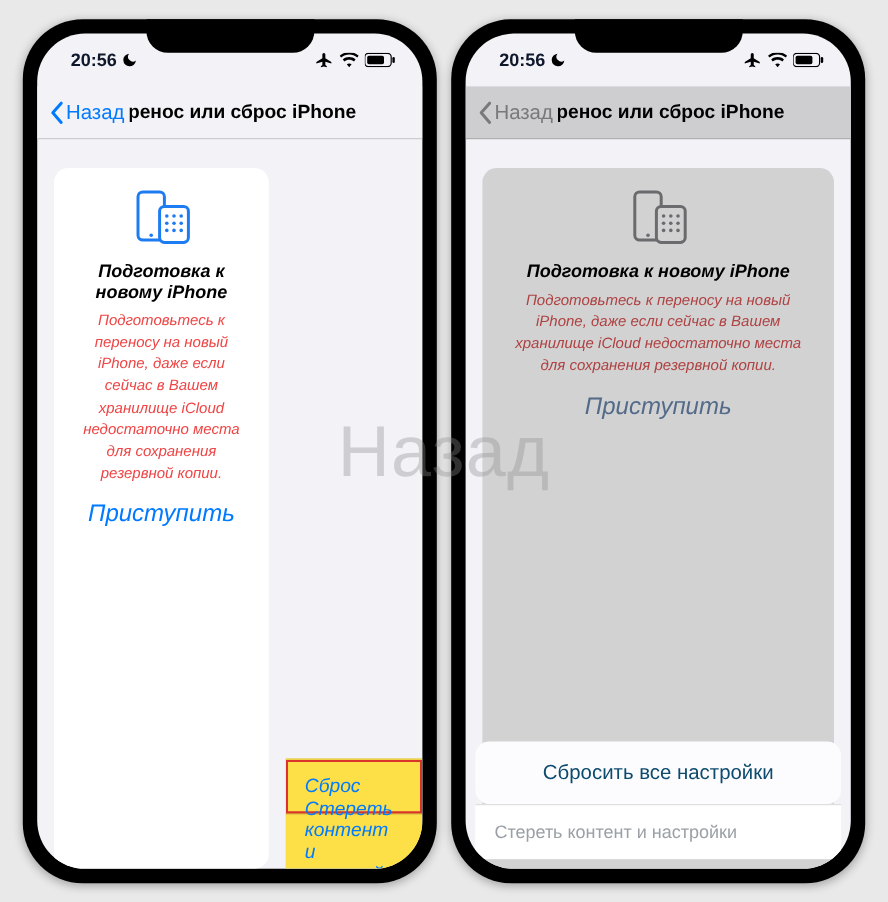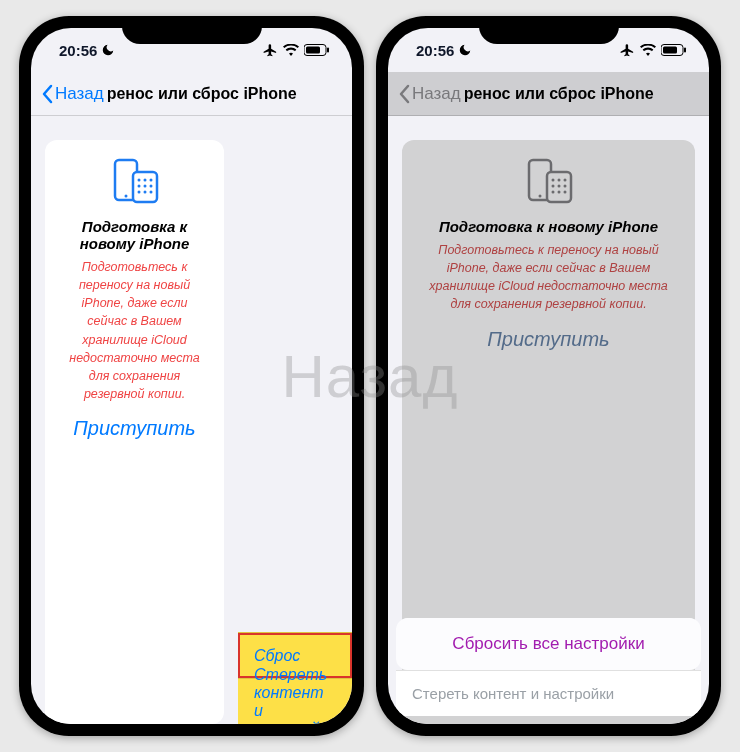--- a/index.html
+++ b/index.html
@@ -123,21 +123,21 @@
   }
   .sheet {
     background:#f4f4f6;
     border-radius:12px;
     overflow:hidden;
   }
   .sheet-row {
     height:52px;
     display:flex; align-items:center; justify-content:center;
     font-size:17px;
-    color:#a21caf;
+    color:#0c4a6e;
     border-top:0.5px solid rgba(0,0,0,0.12);
     background:#fcfcfe;
     position:relative;
   }
   .sheet-row:first-child { border-top:none; }
   .sheet-row.highlight { box-shadow: inset 0 0 0 2px #d9342b; }
   .cancel-btn {
     margin-top:8px;
     height:52px;
     background:#fff;

